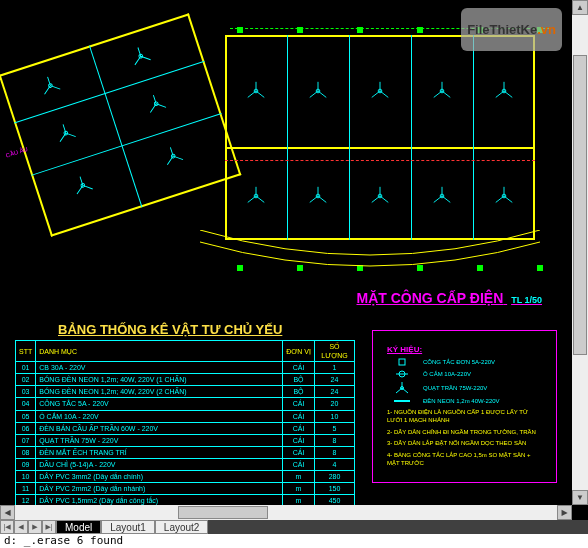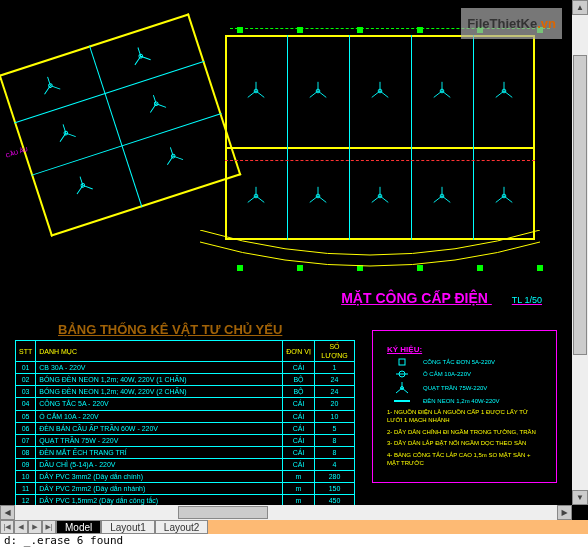--- a/index.html
+++ b/index.html
@@ -1,37 +1,37 @@
 <!DOCTYPE html>
 <html><head>
 <meta charset="utf-8">
 <style>
 *{margin:0;padding:0;box-sizing:border-box;font-family:Arial,sans-serif}
 body{background:#000;width:588px;height:548px;overflow:hidden;position:relative}
 .canvas{position:absolute;top:0;left:0;width:572px;height:505px;background:#000;overflow:hidden}
-.watermark{position:absolute;top:8px;right:10px;background:rgba(170,170,170,.7);padding:8px 6px;border-radius:0;font-size:13px;font-weight:bold;color:#333;z-index:10}
+.watermark{position:absolute;top:8px;right:10px;background:rgba(170,170,170,.7);padding:14px 6px;border-radius:6px;font-size:13px;font-weight:bold;color:#333;z-index:10}
 .watermark .vn{color:#d60}
 .center-watermark{position:absolute;top:50%;left:50%;transform:translate(-50%,-50%);font-size:20px;color:rgba(200,200,200,.15);font-weight:bold;z-index:5;pointer-events:none;white-space:nowrap}
 .drawing{position:absolute;top:0;left:0;width:100%;height:300px}
 .bldg-a{position:absolute;top:40px;left:20px;width:200px;height:170px;transform:rotate(-18deg);transform-origin:center}
 .bldg-b{position:absolute;top:35px;left:225px;width:310px;height:205px}
 .wall{position:absolute;background:#ff0}
 .wall-h{height:2px}
 .wall-v{width:2px}
 .room-line{position:absolute;background:#0ff}
 .room-h{height:1px}
 .room-v{width:1px}
 .fan{position:absolute;width:22px;height:22px}
 .fan svg{width:100%;height:100%}
 .grip{position:absolute;width:6px;height:6px;background:#0f0;transform:translate(-50%,-50%)}
 .dash-red{border-top:1px dashed #f33;position:absolute;height:0}
 .dim-line{position:absolute;border-top:1px dashed #0f0;height:0}
 .title-plan{position:absolute;top:290px;right:30px;color:#f0f;font-size:14px;font-weight:bold;text-decoration:underline}
-.title-plan .scale{color:#0ff;font-size:9px;font-weight:normal;text-decoration:none;margin-left:20px}
-.title-table{position:absolute;top:322px;left:58px;color:#a16207;font-size:13px;font-weight:bold;text-decoration:underline}
+.title-plan .scale{color:#0ff;font-size:9px;font-weight:bold;text-decoration:none;margin-left:4px}
+.title-table{position:absolute;top:322px;left:58px;color:#fde047;font-size:13px;font-weight:bold;text-decoration:underline}
 .table-wrap{position:absolute;top:340px;left:15px;width:340px}
 table{border-collapse:collapse;width:100%;font-size:7px}
 td,th{border:1px solid #0ff;padding:1px 3px;color:#0ff;text-align:left;line-height:1.3}
 th{color:#ff0;font-weight:normal}
 td:first-child,th:first-child{width:18px;text-align:center}
 td:nth-child(3),th:nth-child(3){width:32px;text-align:center}
 td:nth-child(4),th:nth-child(4){width:40px;text-align:center}
 .legend{position:absolute;top:330px;right:15px;width:185px;border:1px solid #f0f;padding:14px;color:#0ff;font-size:6px}
 .legend-title{color:#f0f;font-size:8px;font-weight:bold;text-decoration:underline;margin-bottom:3px}
 .legend-sym{display:flex;align-items:center;gap:6px;margin:2px 0}
@@ -39,21 +39,21 @@
 .legend-note{color:#ff0;font-size:6px;margin-top:4px;line-height:1.3}
 .roomlabel{position:absolute;color:#f0f;font-size:6px;white-space:nowrap}
 .scroll-h{position:absolute;bottom:28px;left:0;width:572px;height:15px;background:#ddd;display:flex;align-items:center}
 .scroll-h .arrow{width:15px;height:15px;background:#ccc;border:1px solid #888;display:flex;align-items:center;justify-content:center;font-size:8px;color:#444}
 .scroll-h .track{flex:1;height:15px;background:#eee;position:relative}
 .scroll-h .thumb{position:absolute;left:30%;width:90px;height:13px;top:1px;background:#ccc;border:1px solid #888}
 .scroll-v{position:absolute;top:0;right:0;width:16px;height:505px;background:#ddd;display:flex;flex-direction:column}
 .scroll-v .arrow{width:16px;height:15px;background:#ccc;border:1px solid #888;display:flex;align-items:center;justify-content:center;font-size:8px;color:#444}
 .scroll-v .track{flex:1;background:#eee;position:relative}
 .scroll-v .thumb{position:absolute;top:40px;height:300px;width:14px;left:1px;background:#ccc;border:1px solid #888}
-.tabs{position:absolute;bottom:14px;left:0;height:14px;display:flex;align-items:center;background:#fdba74;width:588px;font-size:10px}
+.tabs{position:absolute;bottom:14px;left:0;height:14px;display:flex;align-items:center;background:#404040;width:588px;font-size:10px}
 .tabs .nav{width:14px;height:14px;background:#ddd;border:1px solid #888;display:flex;align-items:center;justify-content:center;font-size:7px;color:#555}
 .tabs .tab{padding:0 8px;height:14px;line-height:14px;background:#eee;border:1px solid #888;color:#333}
 .tabs .tab.active{background:#000;color:#fff}
 .cmdline{position:absolute;bottom:0;left:0;width:588px;height:14px;background:#fff;font-family:monospace;font-size:11px;color:#000;padding:0 4px;line-height:14px}
 .curve-path{position:absolute;pointer-events:none}
 </style>
 </head>
 <body>
 
 <div class="canvas">

